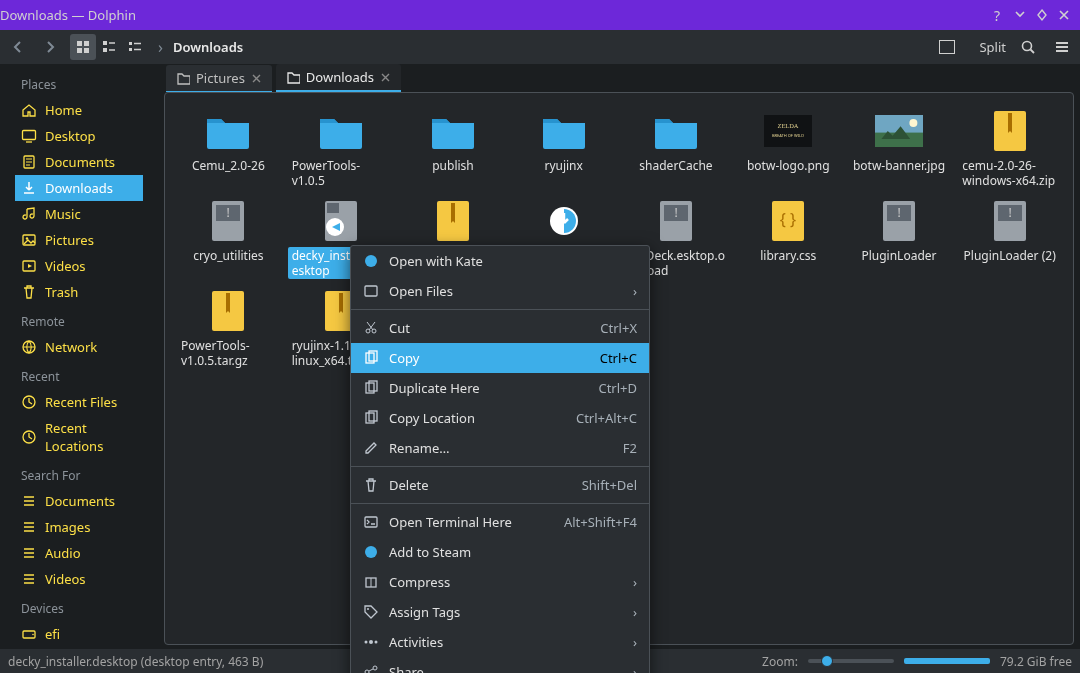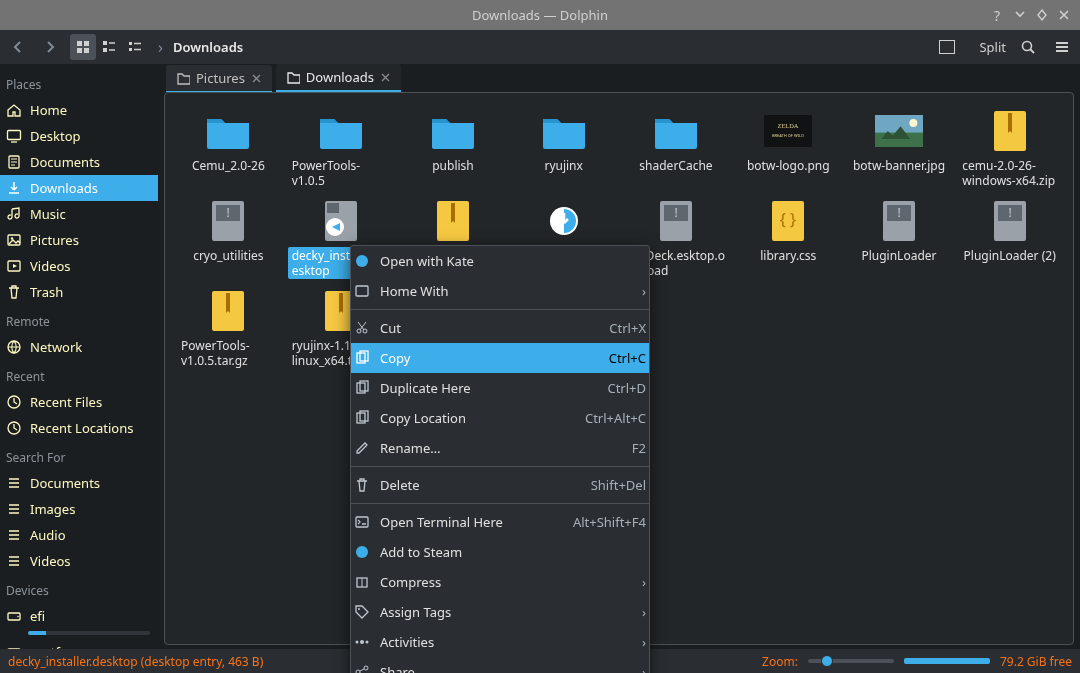--- a/index.html
+++ b/index.html
@@ -1,64 +1,64 @@
 <!DOCTYPE html>
 <html><head>
 <meta charset="utf-8">
 <style>
   *{box-sizing:border-box;margin:0;padding:0;user-select:none}
   body{width:1080px;height:673px;background:#1b1e20;color:#e0e0e0;font-family:"Noto Sans",Arial,sans-serif;font-size:13px;overflow:hidden;position:relative}
-  .titlebar{height:30px;display:flex;align-items:center;justify-content:center;position:relative;background:#737373}
+  .titlebar{height:30px;display:flex;align-items:center;position:relative;background:#6d28d9}
   .titlebar .title{font-size:13px;color:#d0d0d0}
   .titlebar .win-btns{position:absolute;right:6px;top:0;height:30px;display:flex;align-items:center;gap:2px}
   .titlebar .win-btn{width:20px;height:20px;display:flex;align-items:center;justify-content:center;color:#d0d0d0;cursor:pointer;font-size:14px}
   .titlebar .help-btn{position:absolute;right:80px;top:0;height:30px;display:flex;align-items:center;color:#d0d0d0;cursor:pointer;font-size:14px}
   .toolbar{height:34px;background:#2a2e32;display:flex;align-items:center;padding:0 6px;gap:8px}
   .tbtn{width:24px;height:24px;display:flex;align-items:center;justify-content:center;color:#7f8a95;cursor:pointer}
   .tbtn.enabled{color:#d0d0d0}
   .viewmode{display:flex;gap:0}
   .viewmode .vm{width:26px;height:26px;display:flex;align-items:center;justify-content:center;color:#d0d0d0;cursor:pointer;border-radius:3px}
   .viewmode .vm.active{background:#4b5157}
   .crumb-sep{color:#7f8a95;font-size:16px;margin:0 2px}
   .crumb{color:#e8e8e8;font-weight:600;cursor:pointer}
   .tb-right{margin-left:auto;display:flex;align-items:center;gap:10px}
   .split-toggle{display:flex;align-items:center;gap:24px;cursor:pointer;color:#d0d0d0}
   .split-toggle .box{width:16px;height:14px;border:1.5px solid #d0d0d0}
   .main{display:flex;height:calc(673px - 30px - 34px - 24px)}
-  .sidebar{width:158px;background:#1b1e20;overflow-y:auto;padding:4px 0}
+  .sidebar{width:158px;background:#1b1e20;overflow-y:auto;padding:4px 15px}
   .sb-head{color:#8c939a;font-size:12px;padding:8px 6px 4px 6px}
-  .sb-item{display:flex;align-items:center;gap:8px;padding:4px 6px;color:#fef9c3;cursor:pointer;position:relative}
+  .sb-item{display:flex;align-items:center;gap:8px;padding:4px 6px;color:#fde047;cursor:pointer;position:relative}
   .sb-item.active{background:#3daee9;color:#fff}
   .sb-item .ico{width:16px;height:16px;flex:0 0 16px;display:flex;align-items:center;justify-content:center}
   .sb-bar{height:4px;background:#32363a;margin:2px 8px 4px 28px;border-radius:2px;overflow:hidden}
   .sb-bar .fill{height:100%;background:#3daee9}
   .content{flex:1;display:flex;flex-direction:column;min-width:0}
   .tabbar{height:28px;display:flex;align-items:flex-end;background:#1b1e20;padding-left:8px;gap:0}
   .tab{display:flex;align-items:center;gap:6px;padding:4px 10px;background:#2a2e32;color:#c0c0c0;cursor:pointer;border-bottom:1px solid #3daee9;border-radius:3px 3px 0 0;margin-right:4px}
   .tab.active{background:#232629;color:#e8e8e8;border-bottom:2px solid #3daee9}
   .tab .tx{width:11px;height:11px;color:#888;cursor:pointer}
   .viewer{flex:1;background:#232629;border:1px solid #4b5157;border-radius:4px;margin:0 6px 4px 6px;overflow:hidden;position:relative}
   .grid{display:grid;grid-template-columns:repeat(8,1fr);gap:4px 0;padding:14px 8px}
   .gitem{display:flex;flex-direction:column;align-items:center;text-align:left;cursor:pointer;padding:4px}
   .gitem .thumb{width:48px;height:40px;margin-bottom:6px;display:flex;align-items:center;justify-content:center}
   .gitem .lab{color:#e0e0e0;font-size:12px;line-height:1.25;max-width:106px;word-wrap:break-word;padding:1px 4px;border-radius:2px}
   .gitem.selected .lab{background:#3daee9;color:#fff}
   .folder-svg{width:48px;height:40px}
   .zip-svg{width:36px;height:44px}
   .doc-svg{width:36px;height:44px}
   .ctx{position:absolute;z-index:50;background:#2a2e32;border:1px solid #4b5157;border-radius:3px;box-shadow:0 4px 16px rgba(0,0,0,0.6);width:300px}
-  .ctx-item{display:flex;align-items:center;gap:10px;padding:6px 3px;color:#e0e0e0;cursor:pointer;font-size:13px}
+  .ctx-item{display:flex;align-items:center;gap:10px;padding:6px 12px;color:#e0e0e0;cursor:pointer;font-size:13px}
   .ctx-item:hover,.ctx-item.hi{background:#3daee9;color:#fff}
   .ctx-item .cico{width:16px;height:16px;flex:0 0 16px;display:flex;align-items:center;justify-content:center;color:#c0c7d0}
   .ctx-item.hi .cico{color:#fff}
   .ctx-item .kb{margin-left:auto;color:#a7b0b8;font-size:13px}
   .ctx-item.hi .kb{color:#000000}
   .ctx-item .sub{margin-left:auto;color:#a7b0b8}
   .ctx-sep{height:1px;background:#4b5157;margin:3px 0}
-  .status{height:24px;display:flex;align-items:center;padding:0 8px;background:#2a2e32;color:#f97316;font-size:12px;gap:16px}
+  .status{height:24px;display:flex;align-items:center;padding:0 8px;background:#2a2e32;color:#a3a3a3;font-size:12px;gap:16px}
   .status .st-right{margin-left:auto;display:flex;align-items:center;gap:10px}
   .slider{width:86px;height:4px;background:#4b5157;border-radius:2px;position:relative;cursor:pointer}
   .slider .knob{position:absolute;top:-4px;width:12px;height:12px;border-radius:50%;background:#3daee9;border:1px solid #2a2e32}
   .free-bar{width:86px;height:6px;background:#3daee9;border-radius:2px}
   svg{display:block}
 </style>
 </head>
 <body>
 
 <svg width="0" height="0" style="position:absolute">
@@ -564,21 +564,21 @@
         </svg>
       </span>
       <span>Open with Kate</span>
     </div>
     <div class="ctx-item">
       <span class="cico">
         <svg width="16" height="16">
           <rect x="2" y="3" width="12" height="10" rx="1" fill="none" stroke="currentColor" stroke-width="1.3"></rect>
         </svg>
       </span>
-      <span>Home With</span>
+      <span>Open Files</span>
       <span class="sub">›</span>
     </div>
     <div class="ctx-sep"></div>
     <div class="ctx-item">
       <span class="cico">
         <svg width="16" height="16">
           <circle cx="5" cy="11" r="2" fill="none" stroke="currentColor"></circle>
           <circle cx="11" cy="11" r="2" fill="none" stroke="currentColor"></circle>
           <path d="M6 10L12 2M10 10L4 2" stroke="currentColor"></path>
         </svg>

